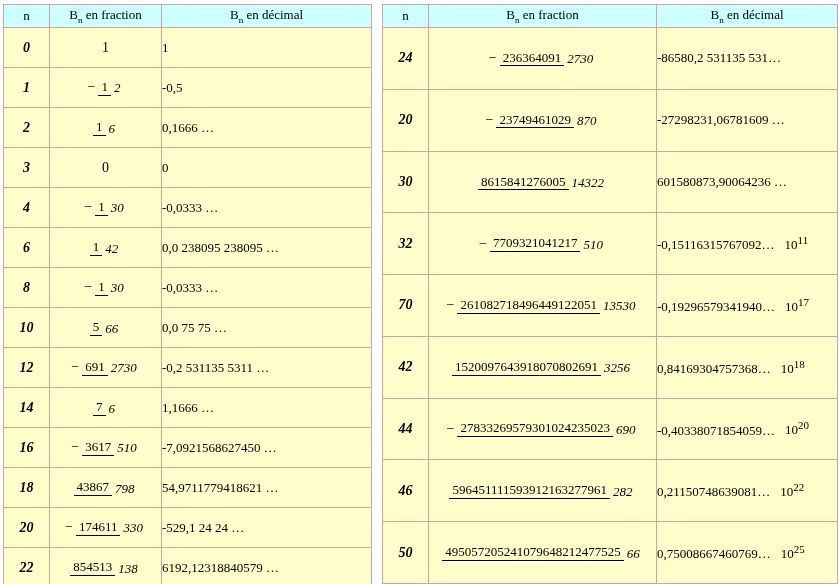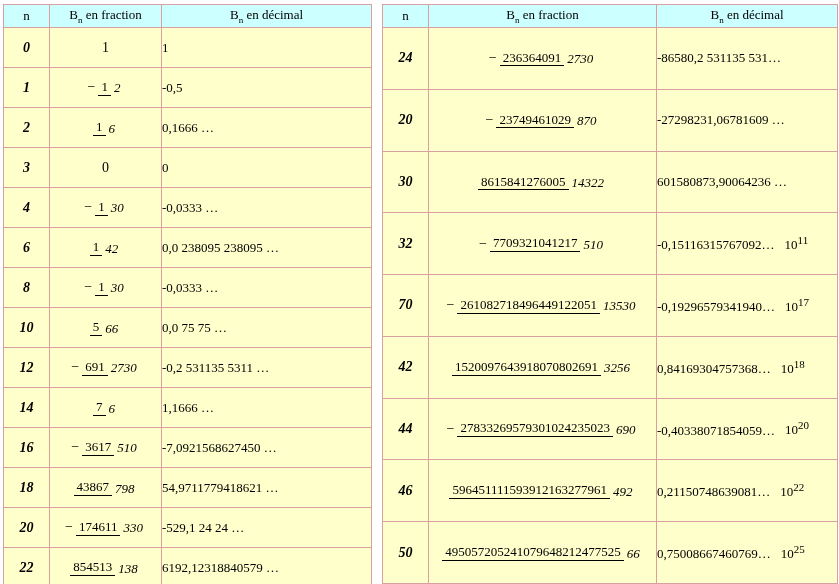--- a/index.html
+++ b/index.html
@@ -458,21 +458,21 @@
               <span>-0,40338071854059…</span>
               <span class="pow">10<span class="exp">20</span></span>
             </span>
           </td>
         </tr>
         <tr>
           <td class="col-n">46</td>
           <td class="col-frac"><span class="frac">
               <span class="frac-stack">
                 <span class="num">596451111593912163277961</span>
-                <span class="den">492</span>
+                <span class="den">282</span>
               </span>
             </span></td>
           <td class="col-dec">
             <span class="dec-wrap">
               <span>0,21150748639081…</span>
               <span class="pow">10<span class="exp">22</span></span>
             </span>
           </td>
         </tr>
         <tr>

